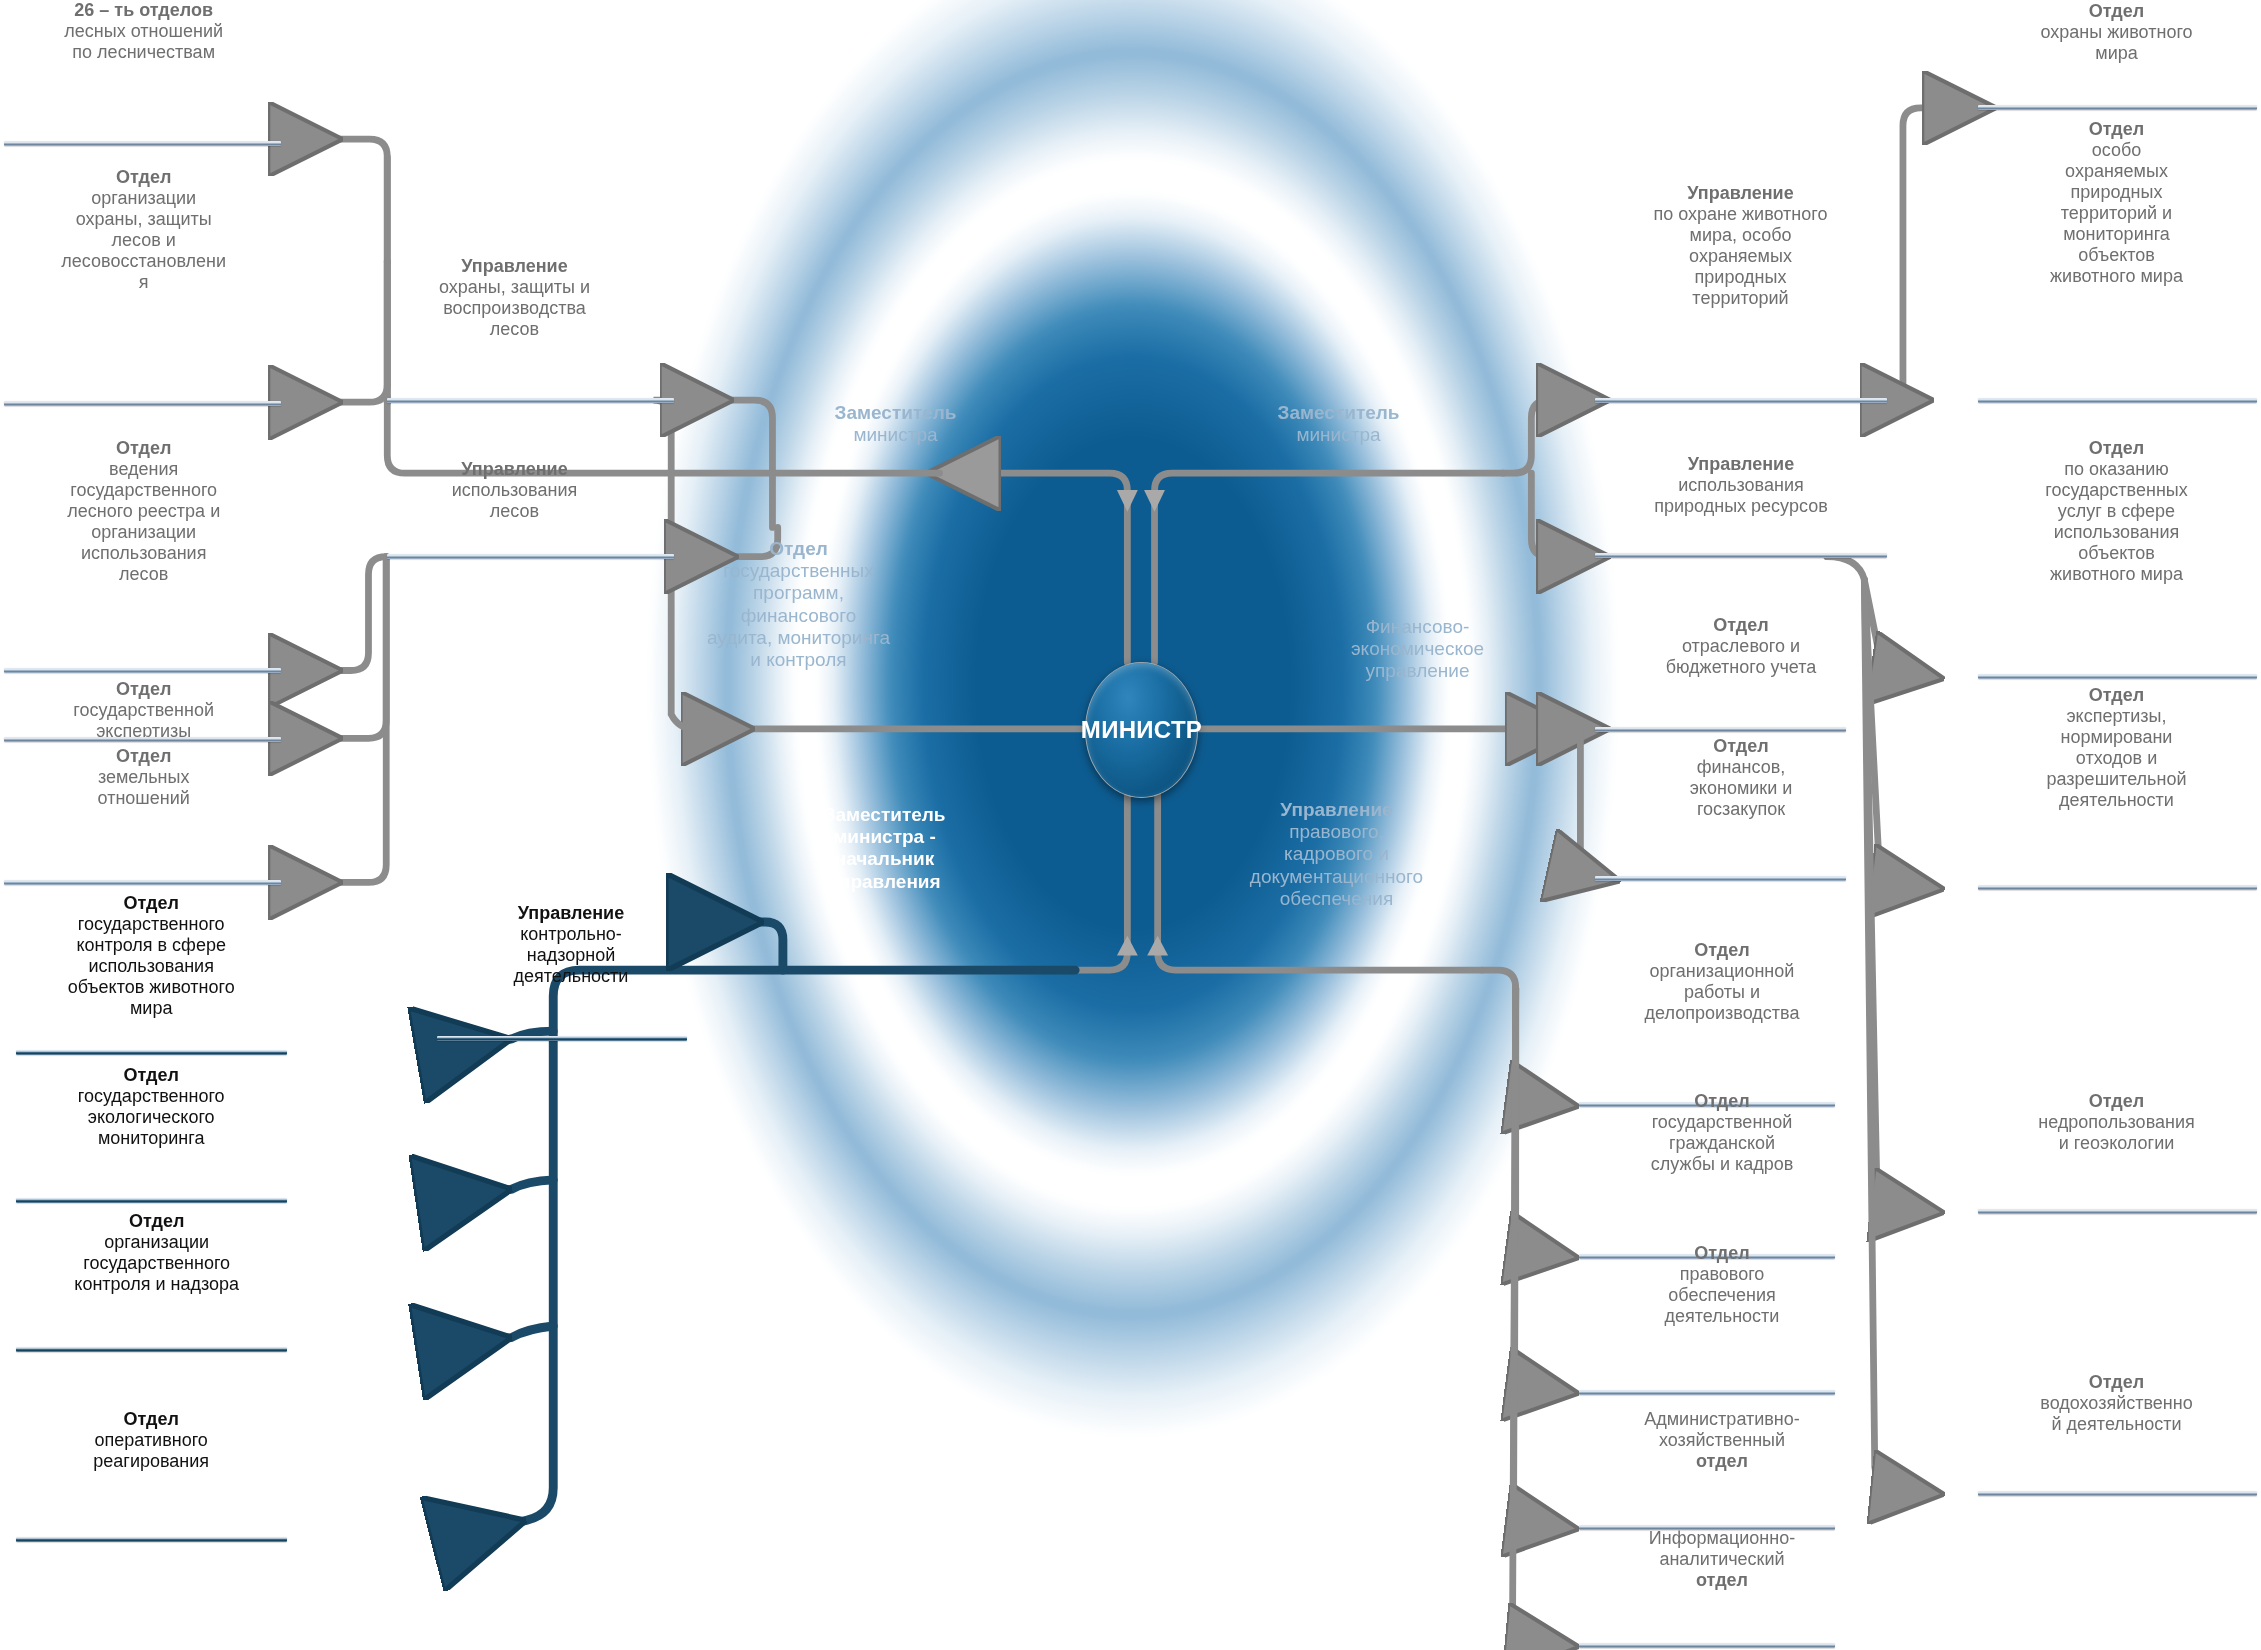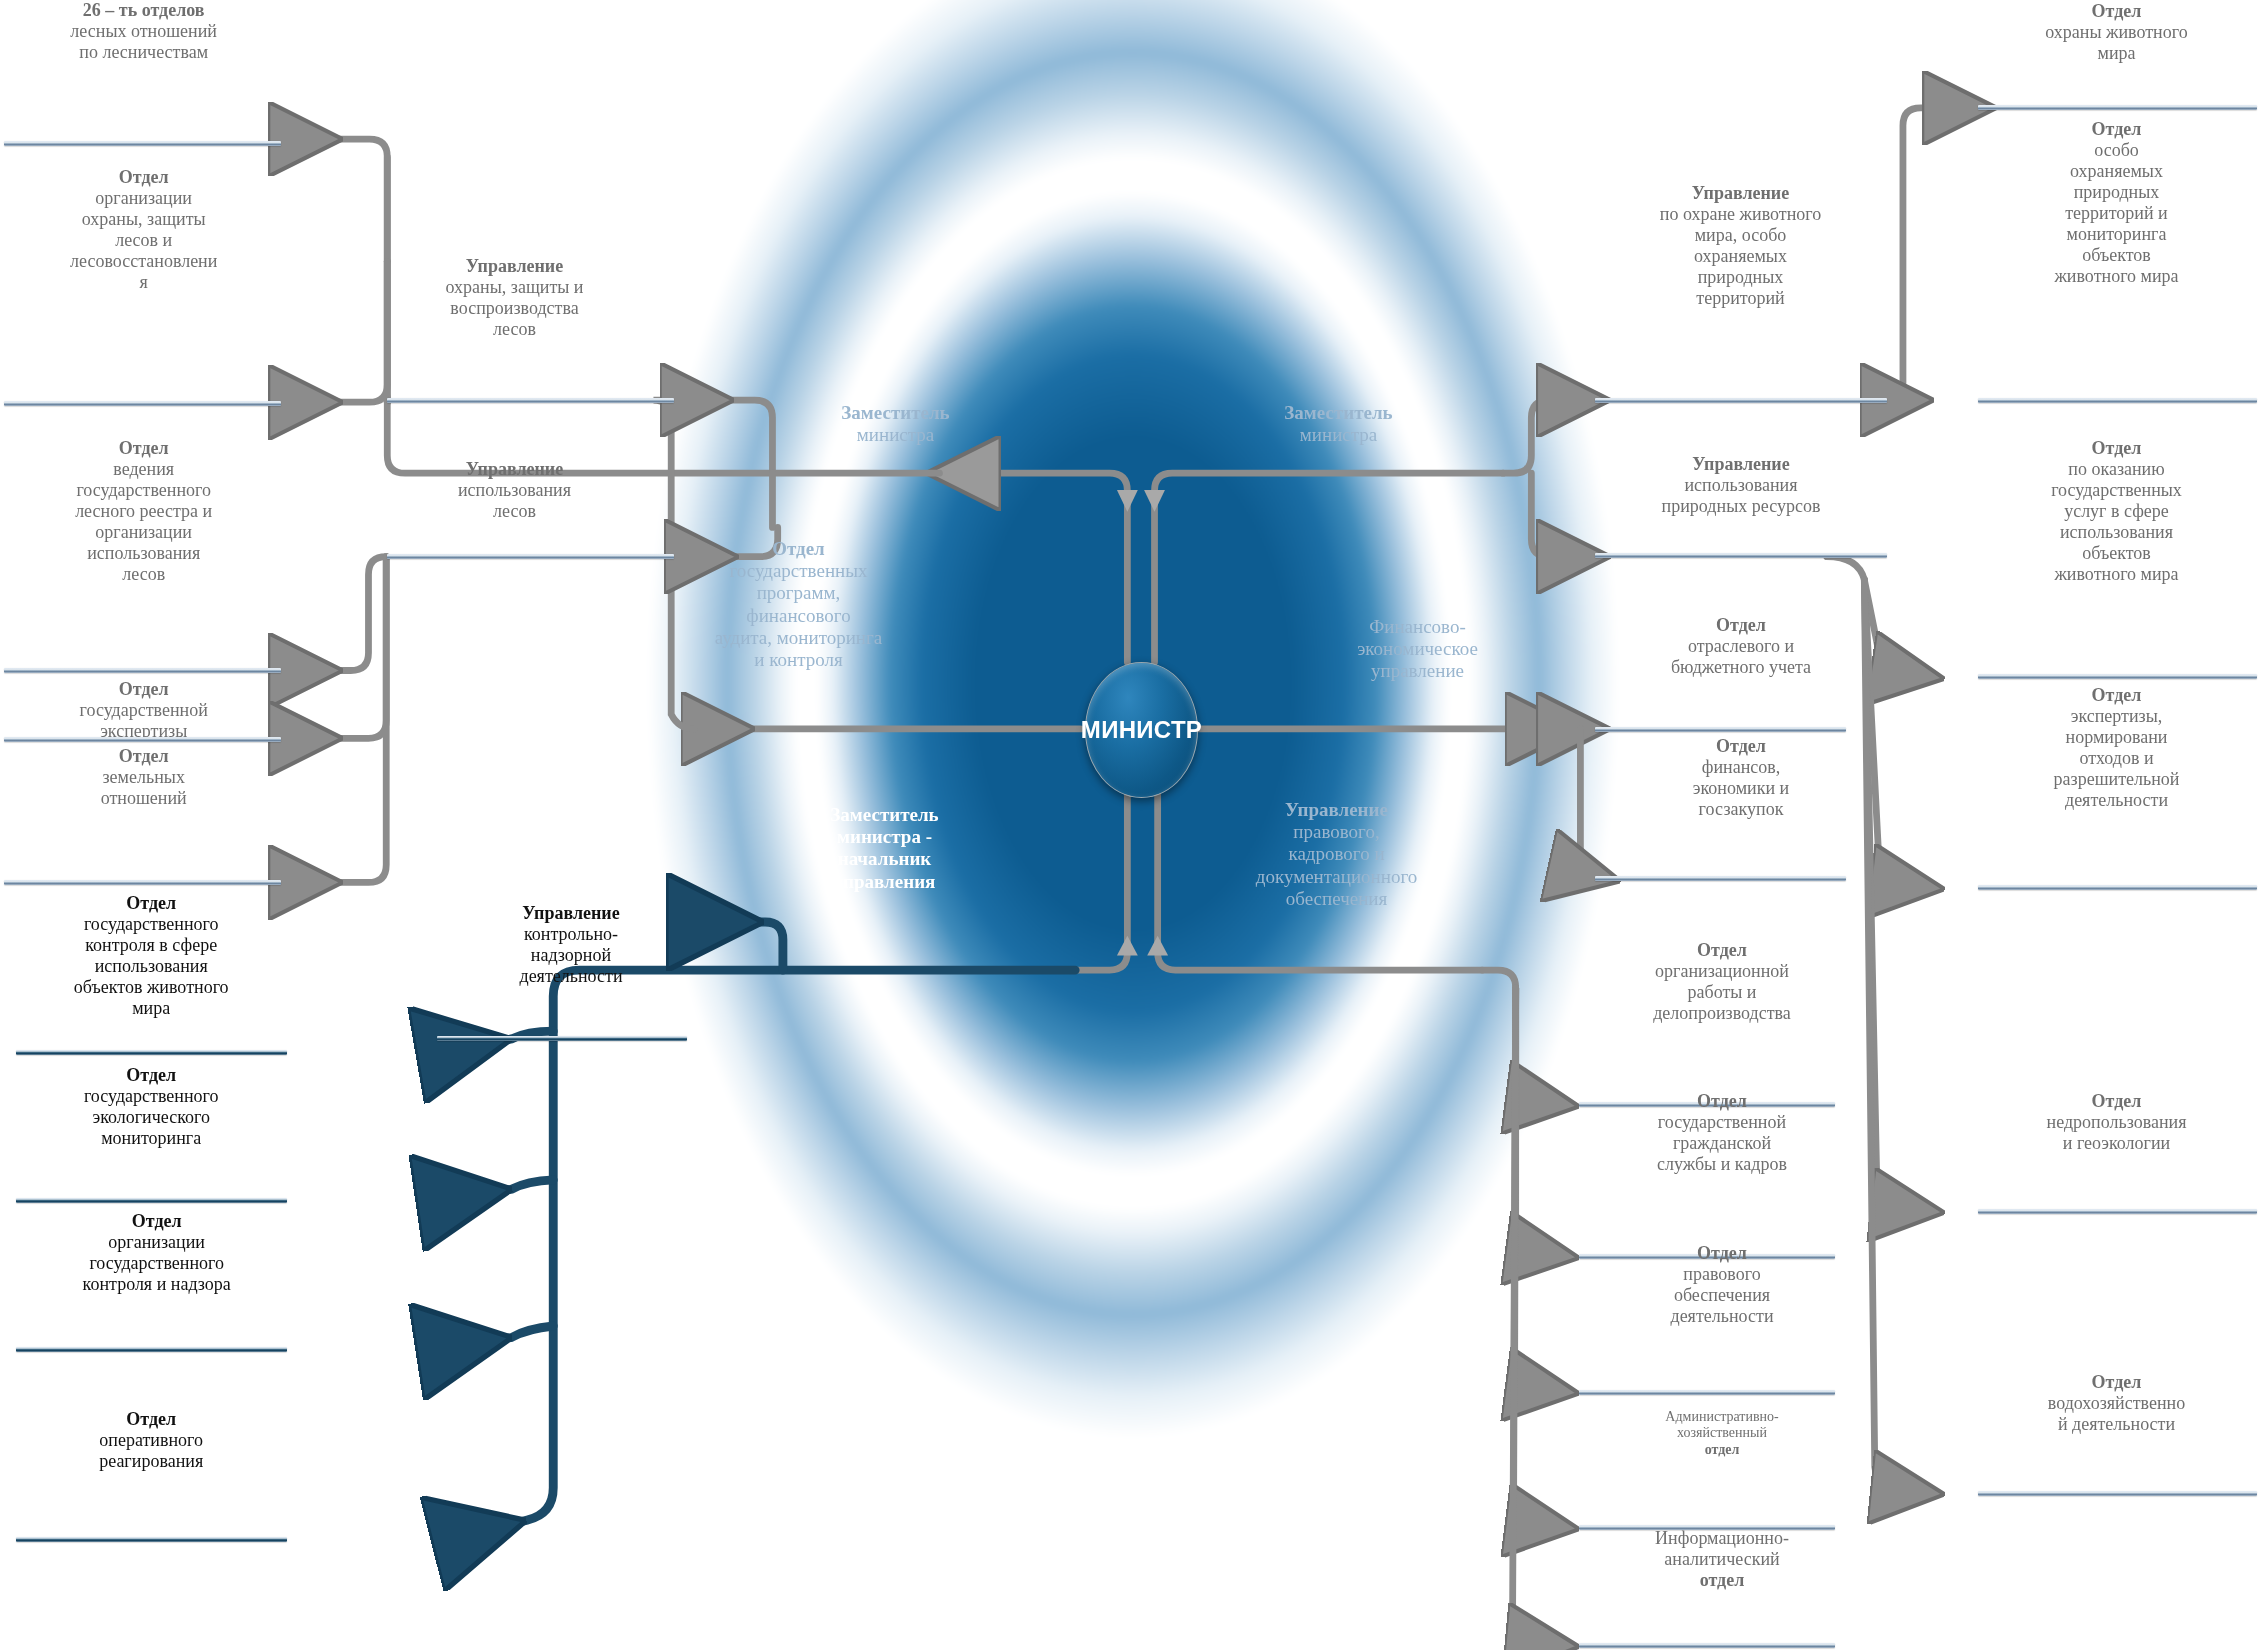--- a/index.html
+++ b/index.html
@@ -28,21 +28,21 @@
         #bcd5e8 82%,
         #e6f0f7 87%,
         #ffffff 92%,
         #ffffff 100%);
     filter:blur(3.1px);
   }
   
   #wires{position:absolute;left:0;top:0;width:2261px;height:1651px;}
 
   
-  .node{position:absolute;text-align:center;line-height:1.17;color:#6f6f6f;font-family:Liberation Serif, serif;}
+  .node{position:absolute;text-align:center;line-height:1.17;color:#6f6f6f;}
   .node .b{font-weight:bold;display:block;}
   .node.dark{color:#111111;}
   .node.light{color:#9ab6cf;}
   .node.white{color:#ffffff;}
 
   
   .bar{position:absolute;height:4.7px;border-radius:1px;
        background:linear-gradient(to bottom,#cfdcea 0%,#f4f8fb 22%,#8fa7bd 55%,#5b7490 78%,#c9d8e6 100%);
        box-shadow:0 0.5px 1px rgba(0,0,0,.25);}
   .bar.dk{background:linear-gradient(to bottom,#cfdcea 0%,#e8f0f6 20%,#1d4f6e 55%,#123b56 80%,#9db8cc 100%);}
@@ -361,21 +361,21 @@
     <span class="ml">государственной<br>гражданской<br>службы и кадров</span>
   </div>
   <div class="bar" style="left:1579px;top:1254px;width:256px;"></div>
 
   <div class="node" style="left:1576px;top:1243px;width:292px;font-size:18px;">
     <span class="b">Отдел</span>
     <span class="ml">правового<br>обеспечения<br>деятельности</span>
   </div>
   <div class="bar" style="left:1579px;top:1390px;width:256px;"></div>
 
-  <div class="node" style="left:1576px;top:1409px;width:292px;font-size:14px;">
+  <div class="node" style="left:1576px;top:1409px;width:292px;font-size:18px;">
     <span class="ml">Административно-<br>хозяйственный</span>
     <span class="b">отдел</span>
   </div>
   <div class="bar" style="left:1579px;top:1525px;width:256px;"></div>
 
   <div class="node" style="left:1576px;top:1528px;width:292px;font-size:18px;">
     <span class="ml">Информационно-<br>аналитический</span>
     <span class="b">отдел</span>
   </div>
   <div class="bar" style="left:1579px;top:1643px;width:256px;"></div>

